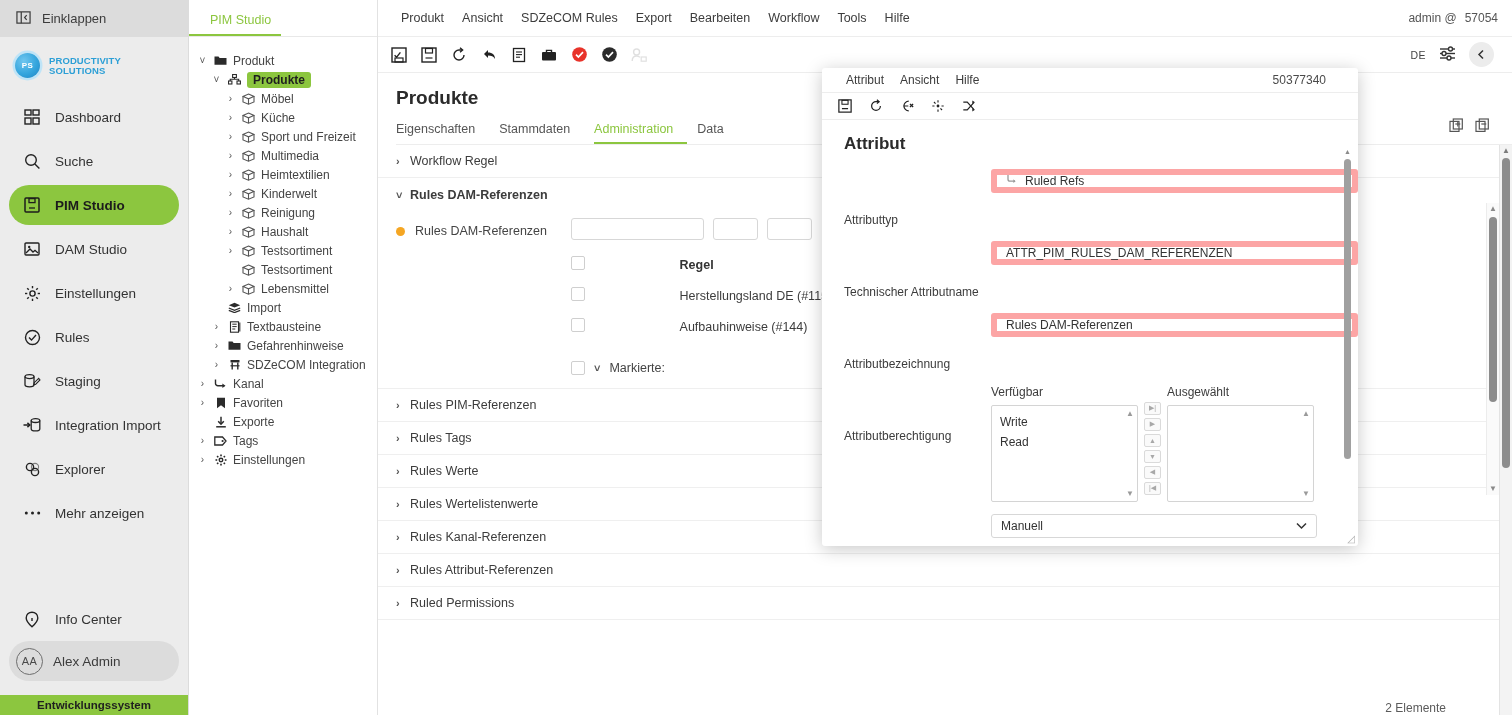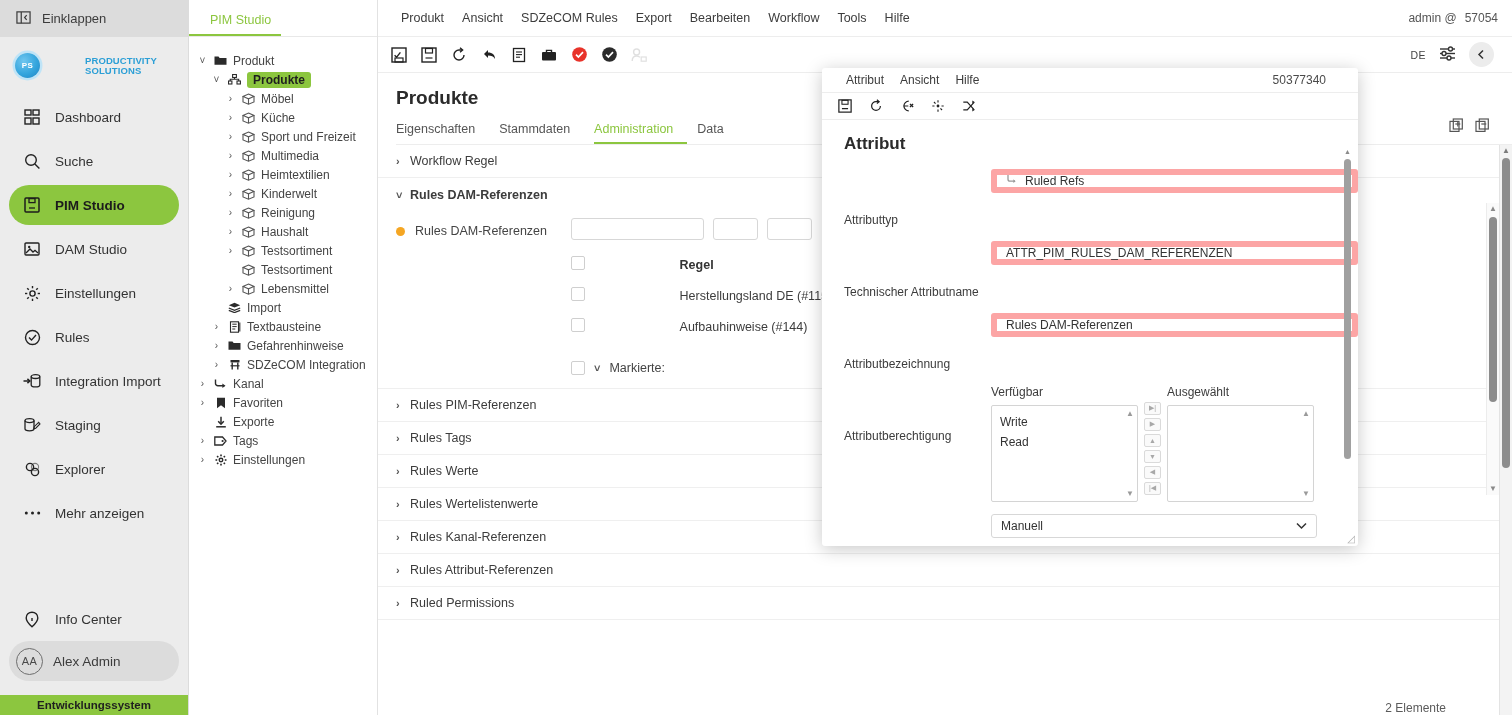--- a/index.html
+++ b/index.html
@@ -33,21 +33,21 @@
     display: flex; align-items: center; gap: 9px;
     padding: 16px 0 14px 15px;
   }
   .brand-logo {
     width: 25px; height: 25px; border-radius: 50%;
     background: radial-gradient(circle at 35% 32%, #6fc6ef 0%, #34a5dd 55%, #1e84c4 100%);
     box-shadow: 0 0 0 2.5px #bfe4f7;
     display: flex; align-items: center; justify-content: center;
     color: #fff; font-size: 8px; font-weight: bold; letter-spacing: .3px;
   }
-  .brand-text { line-height: 1.05; margin-left: 36px; }
+  .brand-text { line-height: 1.05; }
   .brand-text .l1, .brand-text .l2 {
     display: block; color: #2c9fd6; font-weight: bold;
     font-size: 9.5px; letter-spacing: .1px;
   }
   .nav { display: flex; flex-direction: column; padding-top: 3px; }
   .nav-item {
     height: 40px; margin: 2px 9px; border-radius: 20px;
     display: flex; align-items: center; gap: 13px;
     padding-left: 13px; cursor: pointer;
     font-size: 13.5px; color: #333;
@@ -332,37 +332,37 @@
             <svg width="17" height="17" viewBox="0 0 17 17">
               <circle cx="8.5" cy="8.5" r="7" fill="none" stroke="#222" stroke-width="1.4"></circle>
               <path d="M5 8.6 L7.5 11.1 L12 6" fill="none" stroke="#222" stroke-width="1.4"></path>
             </svg>
           </span>
         <span>Rules</span>
       </div>
       <div class="nav-item">
         <span class="ico">
             <svg width="18" height="16" viewBox="0 0 18 16">
+              <ellipse cx="6.5" cy="3.6" rx="4.5" ry="2" fill="none" stroke="#222" stroke-width="1.3"></ellipse>
+              <path d="M2 3.6 V11.8 c0 1.1 2 2 4.5 2 s4.5-.9 4.5-2 V3.6" fill="none" stroke="#222" stroke-width="1.3"></path>
+              <path d="M16.4 4.2 L11.2 9.4 L10.6 11.8 L13 11.2 L18 6.1 Z" fill="none" stroke="#222" stroke-width="1.2" transform="scale(.85) translate(2,2)"></path>
+            </svg>
+          </span>
+        <span>Staging</span>
+      </div>
+      <div class="nav-item">
+        <span class="ico">
+            <svg width="18" height="16" viewBox="0 0 18 16">
               <ellipse cx="12.5" cy="3.6" rx="4.3" ry="1.9" fill="none" stroke="#222" stroke-width="1.3"></ellipse>
               <path d="M8.2 3.6 V12 c0 1.1 1.9 1.9 4.3 1.9 s4.3-.8 4.3-1.9 V3.6" fill="none" stroke="#222" stroke-width="1.3"></path>
               <line x1="0.5" y1="8" x2="6.5" y2="8" stroke="#222" stroke-width="1.5"></line>
               <path d="M4.4 5.9 L6.8 8 L4.4 10.1" fill="none" stroke="#222" stroke-width="1.5"></path>
             </svg>
           </span>
         <span>Integration Import</span>
-      </div>
-      <div class="nav-item">
-        <span class="ico">
-            <svg width="18" height="16" viewBox="0 0 18 16">
-              <ellipse cx="6.5" cy="3.6" rx="4.5" ry="2" fill="none" stroke="#222" stroke-width="1.3"></ellipse>
-              <path d="M2 3.6 V11.8 c0 1.1 2 2 4.5 2 s4.5-.9 4.5-2 V3.6" fill="none" stroke="#222" stroke-width="1.3"></path>
-              <path d="M16.4 4.2 L11.2 9.4 L10.6 11.8 L13 11.2 L18 6.1 Z" fill="none" stroke="#222" stroke-width="1.2" transform="scale(.85) translate(2,2)"></path>
-            </svg>
-          </span>
-        <span>Staging</span>
       </div>
       <div class="nav-item">
         <span class="ico">
             <svg width="17" height="17" viewBox="0 0 17 17">
               <circle cx="6" cy="6" r="3.6" fill="none" stroke="#222" stroke-width="1.4"></circle>
               <circle cx="11" cy="11" r="3.6" fill="none" stroke="#222" stroke-width="1.4"></circle>
               <circle cx="11" cy="6" r="3.6" fill="none" stroke="#222" stroke-width="1.1" opacity=".55"></circle>
             </svg>
           </span>
         <span>Explorer</span>

